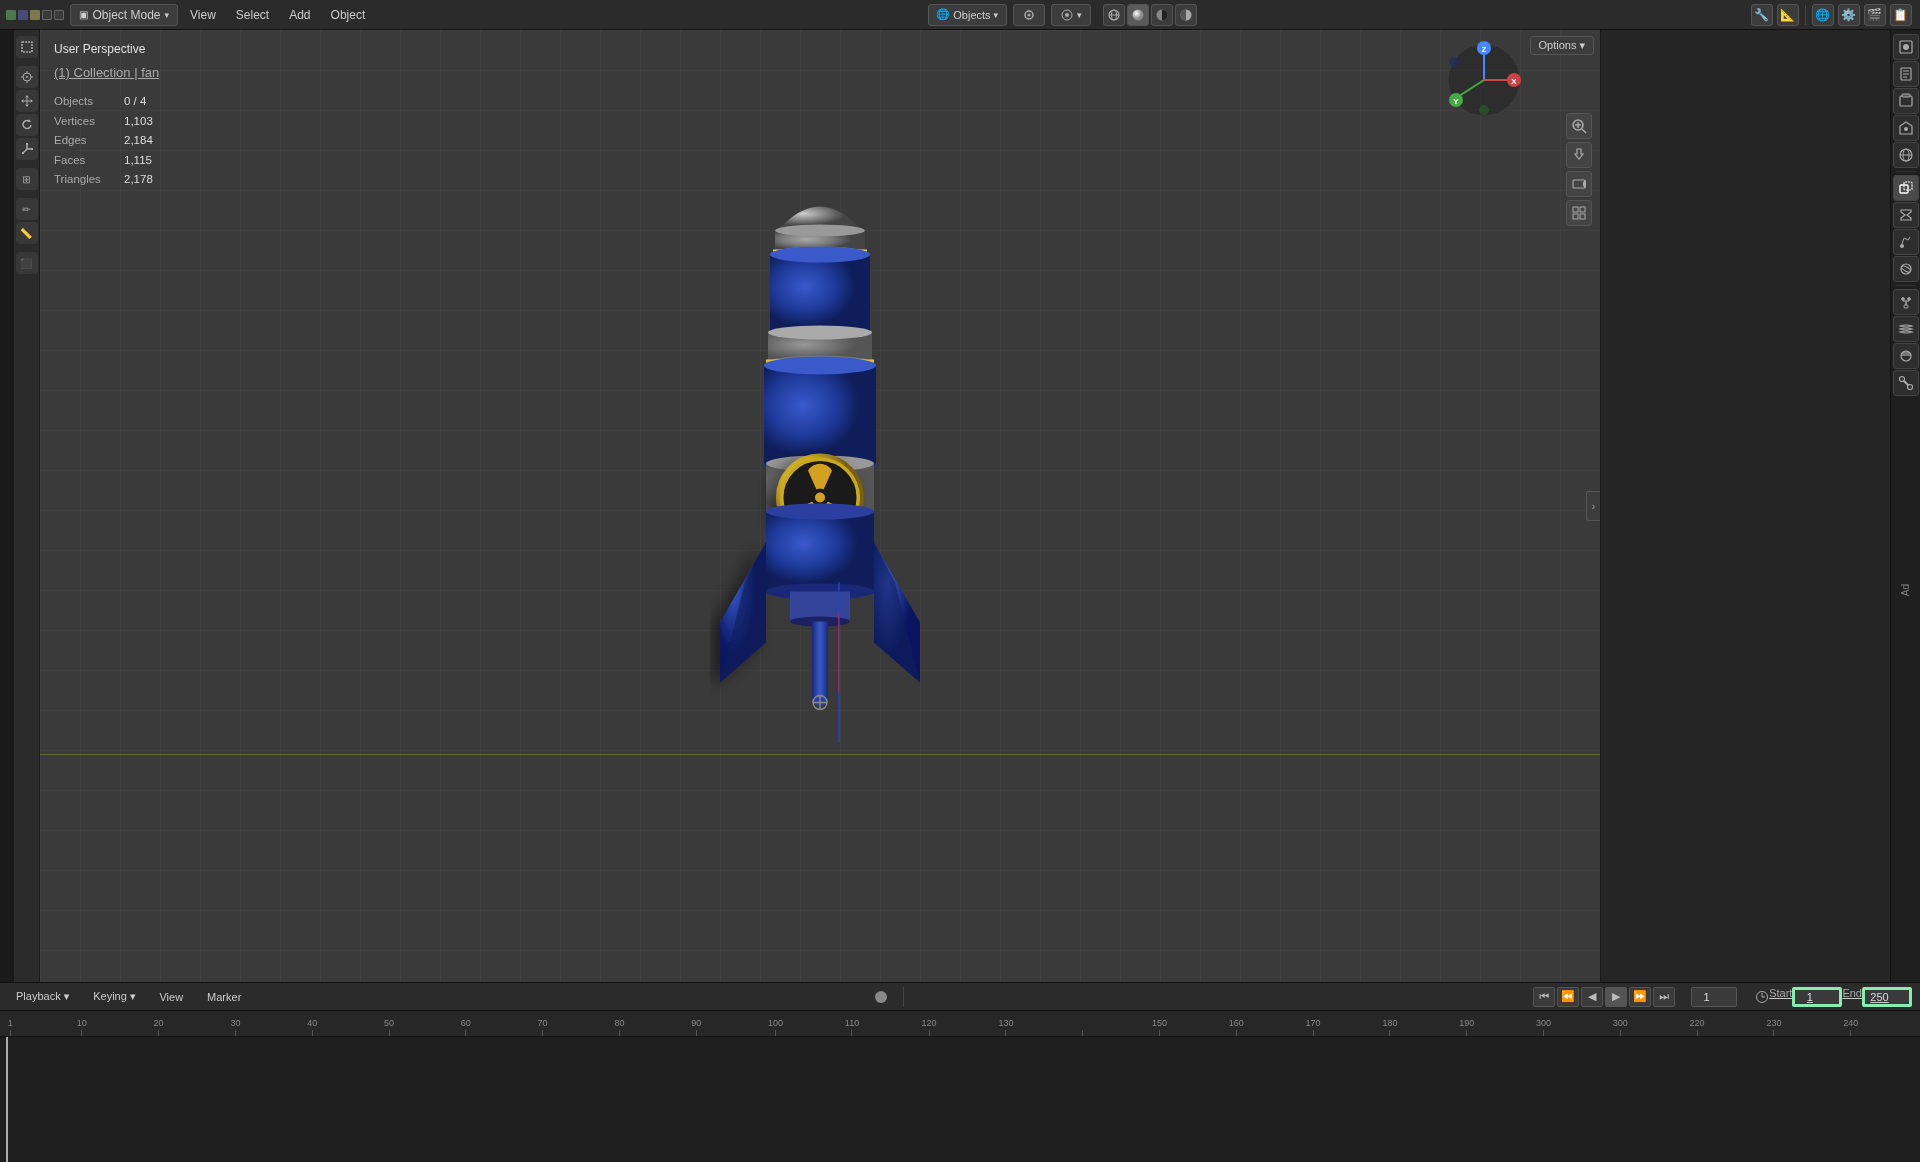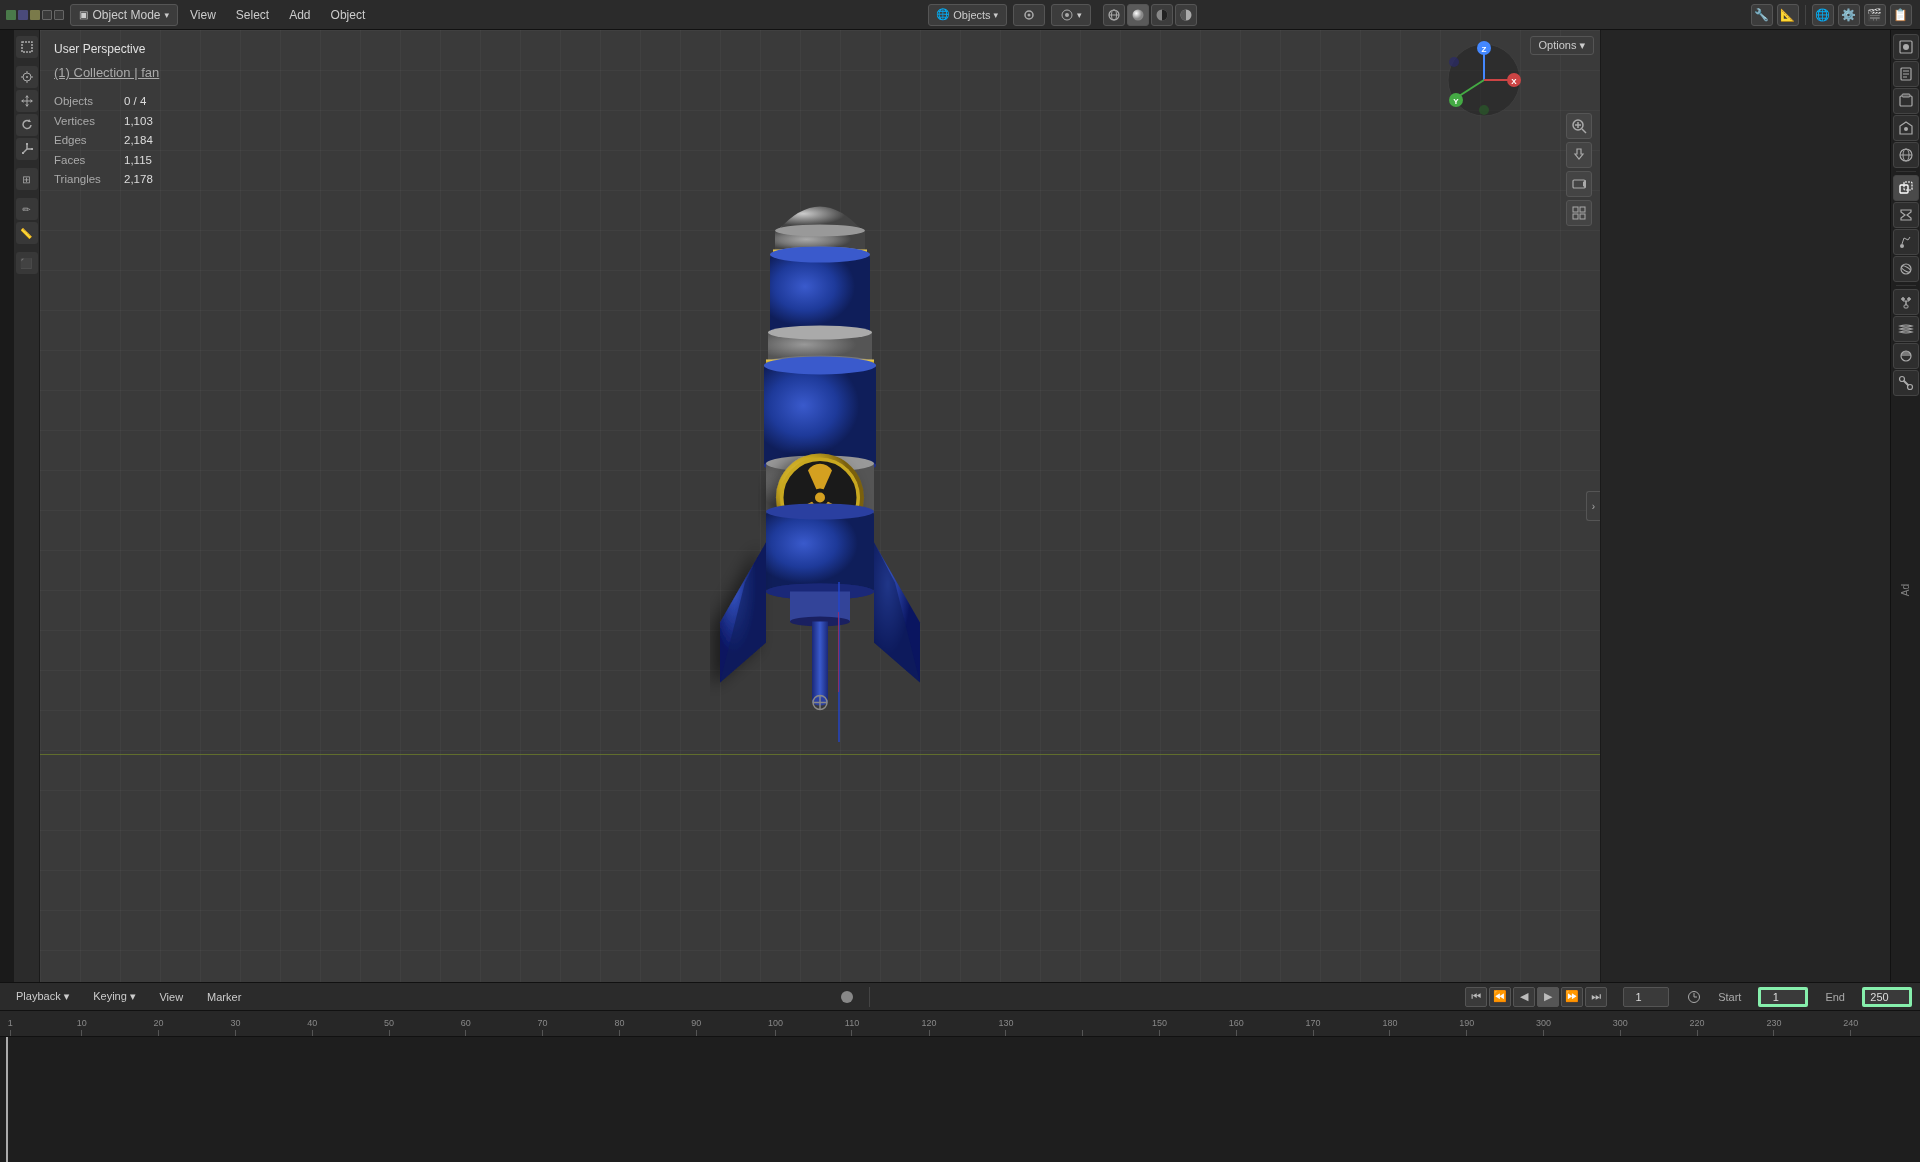--- a/index.html
+++ b/index.html
@@ -928,21 +928,21 @@
       <div class="tl-btn" title="Play Reverse">◀</div>
       <div class="tl-btn" title="Play/Pause" style="background:#555;">▶</div>
       <div class="tl-btn" title="Next Keyframe">⏩</div>
       <div class="tl-btn" title="Jump to Last Frame">⏭</div>
     </div>
 
     <div style="margin-left:8px;">
       <input class="frame-input" value="1" type="number" style="">
     </div>
 
-    <div style="display:flex;align-items:center;gap:17px;margin-left:10px;">
+    <div style="display:flex;gap:0;margin-left:10px;text-decoration:underline;">
       <span style="color:#aaa;font-size:10px;display:flex;align-items:center;gap:2px;">
         <svg width="14" height="14" viewBox="0 0 14 14">
           <circle cx="7" cy="7" r="5.5" fill="none" stroke="#aaa" stroke-width="1"></circle>
           <line x1="7" y1="7" x2="7" y2="3" stroke="#aaa" stroke-width="1"></line>
           <line x1="7" y1="7" x2="10" y2="7" stroke="#aaa" stroke-width="1"></line>
         </svg>
       </span>
       <span class="timeline-label">Start</span>
       <input class="timeline-frame-input" value="1" type="number" style="">
       <span class="timeline-label">End</span>

